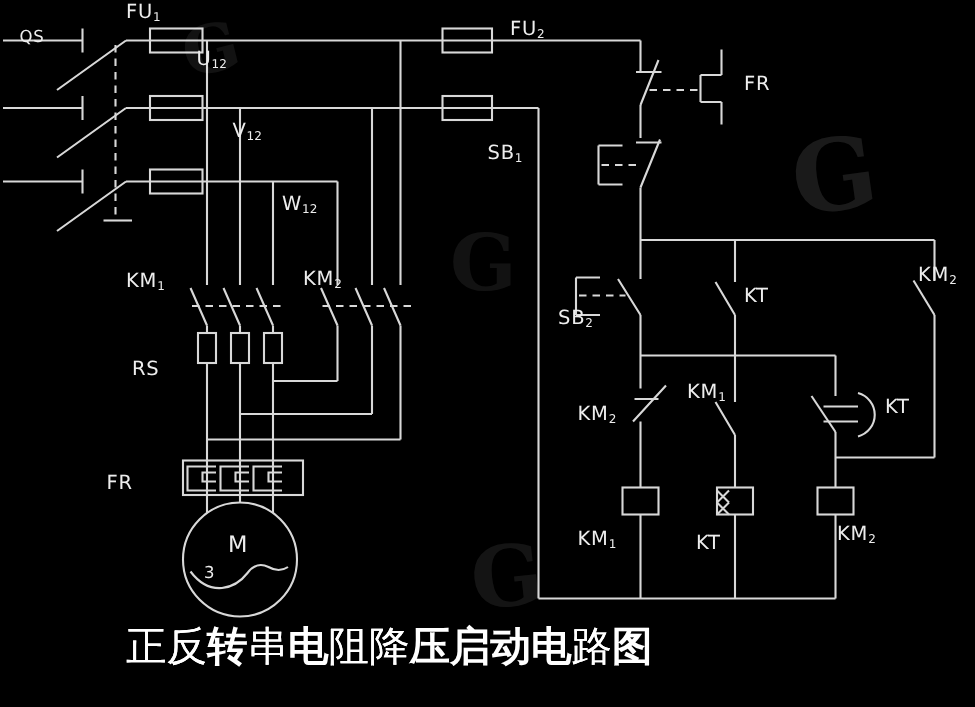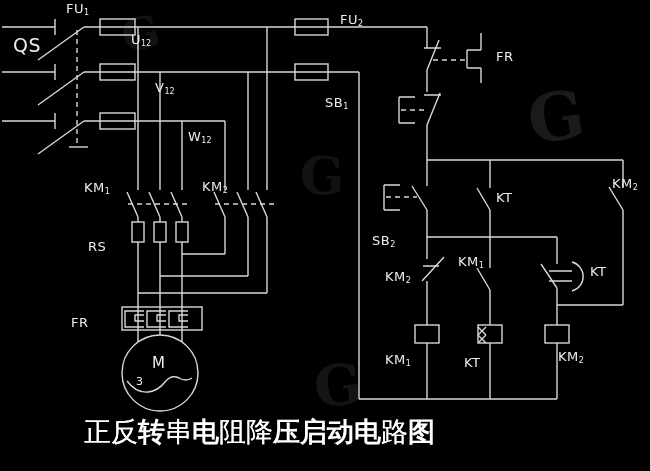--- a/index.html
+++ b/index.html
@@ -123,35 +123,35 @@
       <path d="M572 262 A15 15 0 0 1 572 291"></path>
 
       <rect class="blk" x="415" y="325" width="24" height="18"></rect>
       <rect class="blk" x="478" y="325" width="24" height="18"></rect>
       <rect class="blk" x="545" y="325" width="24" height="18"></rect>
       <path d="M478 327 L486 335 M486 327 L478 335 M478 335 L486 343 M486 335 L478 343"></path>
       <path d="M427 343 V399 M490 343 V399 M557 343 V399"></path>
     </g>
   </svg>
 
-  <div class="lbl" style="left:13px;top:36px;font-size:19px"><span>QS</span></div>
-  <div class="lbl" style="left:66px;top:2px"><span>FU</span><sub>1</sub></div>
+  <div class="lbl" style="left:13px;top:19px;font-size:11px"><span>QS</span></div>
+  <div class="lbl" style="left:84px;top:2px"><span>FU</span><sub>1</sub></div>
   <div class="lbl" style="left:340px;top:13px"><span>FU</span><sub>2</sub></div>
   <div class="lbl" style="left:131px;top:33px"><span>U</span><sub>12</sub></div>
   <div class="lbl" style="left:155px;top:81px"><span>V</span><sub>12</sub></div>
   <div class="lbl" style="left:188px;top:130px"><span>W</span><sub>12</sub></div>
   <div class="lbl" style="left:84px;top:181px"><span>KM</span><sub>1</sub></div>
   <div class="lbl" style="left:202px;top:180px"><span>KM</span><sub>2</sub></div>
   <div class="lbl" style="left:88px;top:240px"><span>RS</span></div>
   <div class="lbl" style="left:71px;top:316px"><span>FR</span></div>
   <div class="lbl" style="left:152px;top:356px;font-size:15px"><span>M</span></div>
   <div class="lbl" style="left:136px;top:376px;font-size:11px"><span>3</span></div>
   <div class="lbl" style="left:325px;top:96px"><span>SB</span><sub>1</sub></div>
   <div class="lbl" style="left:496px;top:50px"><span>FR</span></div>
-  <div class="lbl" style="left:372px;top:234px"><span>SB</span><sub>2</sub></div>
+  <div class="lbl" style="left:372px;top:206px"><span>SB</span><sub>2</sub></div>
   <div class="lbl" style="left:496px;top:191px"><span>KT</span></div>
   <div class="lbl" style="left:612px;top:177px"><span>KM</span><sub>2</sub></div>
   <div class="lbl" style="left:385px;top:270px"><span>KM</span><sub>2</sub></div>
   <div class="lbl" style="left:458px;top:255px"><span>KM</span><sub>1</sub></div>
   <div class="lbl" style="left:590px;top:265px"><span>KT</span></div>
   <div class="lbl" style="left:385px;top:353px"><span>KM</span><sub>1</sub></div>
   <div class="lbl" style="left:464px;top:356px"><span>KT</span></div>
   <div class="lbl" style="left:558px;top:350px"><span>KM</span><sub>2</sub></div>
 
   <div class="title" style="color: rgb(255, 255, 255);">

